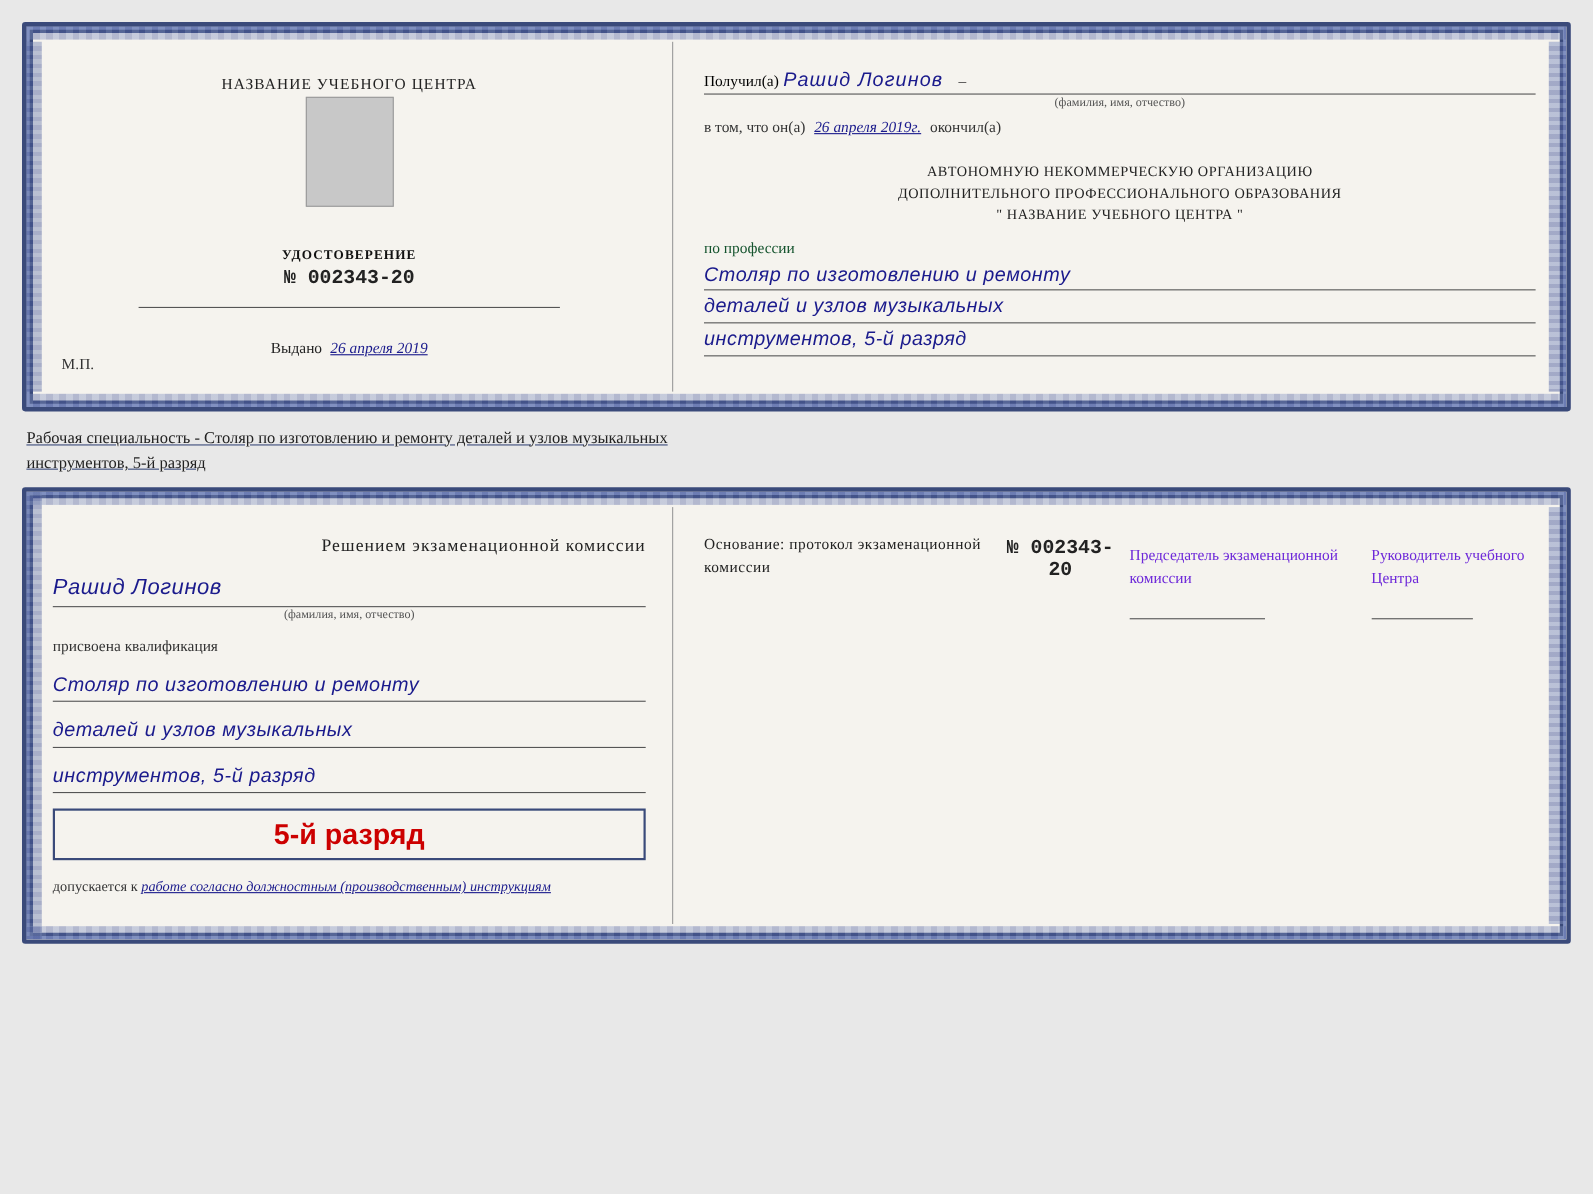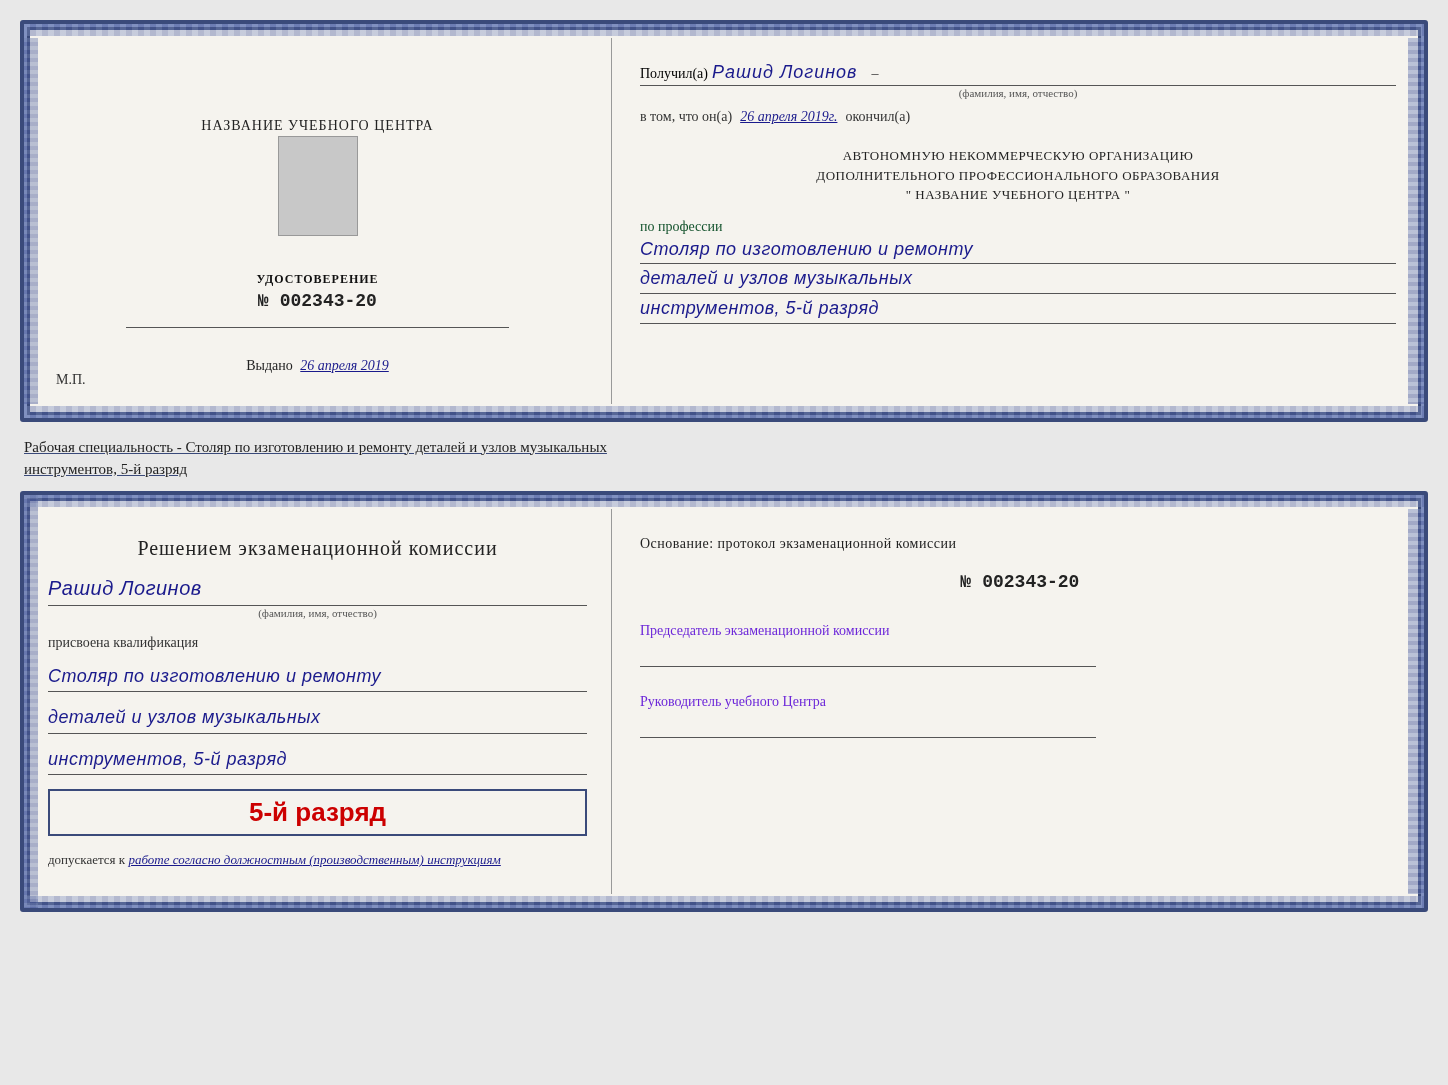--- a/index.html
+++ b/index.html
@@ -53,21 +53,20 @@
     }
 
     .doc-title-center {
       text-align: center;
       font-size: 14px;
       letter-spacing: 1px;
       font-weight: normal;
       text-transform: uppercase;
       color: #222;
       line-height: 1.4;
-      margin-top: 48px;
     }
 
     .cert-label {
       text-align: center;
       font-size: 12px;
       font-weight: bold;
       letter-spacing: 1px;
       text-transform: uppercase;
       margin-top: 20px;
       color: #111;
@@ -191,29 +190,28 @@
       padding: 24px 24px;
       display: flex;
       flex-direction: column;
       gap: 10px;
     }
 
     .doc2-right {
       width: 58%;
       padding: 24px 24px 16px 28px;
       display: flex;
-      flex-direction: column;
       gap: 14px;
       position: relative;
     }
 
     .commission-heading {
-      font-size: 20px;
+      font-size: 16px;
       letter-spacing: 1px;
-      text-align: center;
+      text-align: right;
       color: #222;
       line-height: 1.5;
     }
 
     .person-handwritten {
       font-family: 'Segoe UI', cursive, sans-serif;
       font-style: italic;
       font-size: 20px;
       color: #1a1a8c;
       border-bottom: 1px solid #555;

